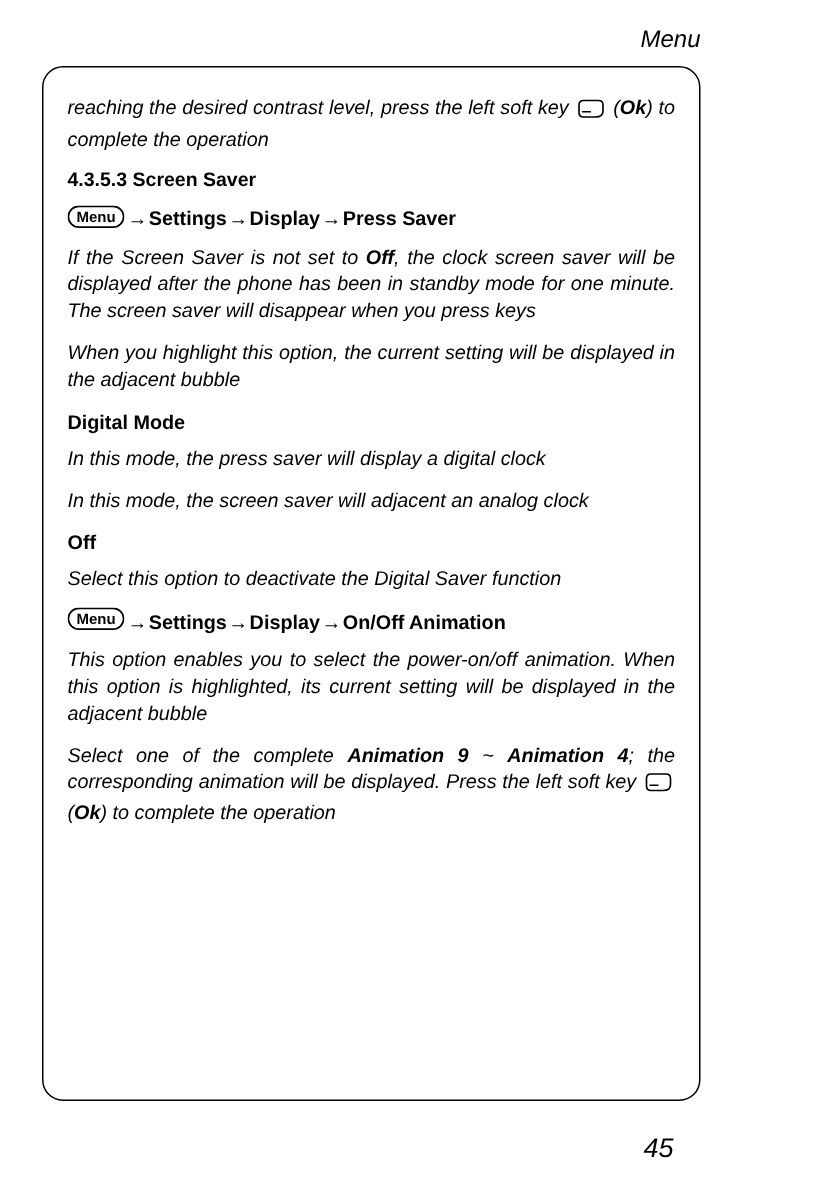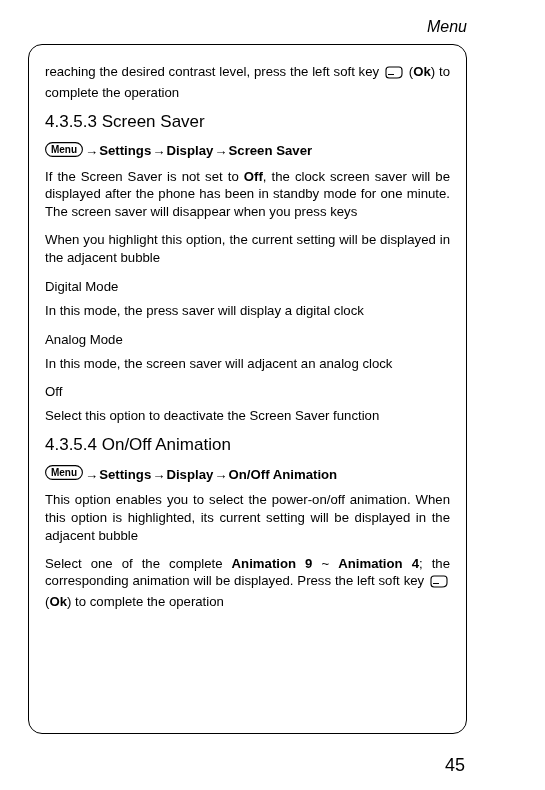--- a/index.html
+++ b/index.html
@@ -1,29 +1,29 @@
 <!DOCTYPE html>
 <html><head>
 <meta charset="utf-8">
 <style>
   * { box-sizing: border-box; margin: 0; padding: 0; }
   html, body { width: 545px; height: 790px; background: #fff; font-family: Arial, Helvetica, sans-serif; }
   .page { width: 495px; height: 790px; padding: 18px 28px 20px 28px; position: relative; }
   .running-head { text-align: right; font-style: italic; font-size: 16px; margin-bottom: 8px; }
   .frame { border: 1.2px solid #000; border-radius: 14px; padding: 18px 16px 22px 16px; height: 690px; }
   .body-text { font-size: 13.2px; line-height: 1.35; text-align: justify; }
-  .para { margin-bottom: 10px; }
-  .section-head { font-weight: normal; font-size: 17px; margin: 10px 0 10px 0; }
+  .para { margin-bottom: 10px; font-style: italic; }
+  .section-head { font-weight: bold; font-size: 13px; margin: 10px 0 10px 0; }
   .nav-line { font-weight: bold; font-size: 13.2px; margin: 8px 0 8px 0; display: flex; align-items: center; flex-wrap: wrap; }
   .nav-line .arrow { margin: 0 1px; }
   .bold-inline { font-weight: bold; }
-  .pagenum { position: absolute; bottom: 14px; right: 30px; font-size: 18px; }
+  .pagenum { position: absolute; bottom: 14px; right: 46px; font-style: italic; font-size: 18px; }
   .softkey-icon { display: inline-block; vertical-align: -3px; margin: 0 2px; }
   .menu-icon { display: inline-block; vertical-align: -4px; margin-right: 1px; }
-  .opt-head { font-weight: normal; font-size: 13.2px; margin: 12px 0 8px 0; }
+  .opt-head { font-weight: bold; font-size: 13.2px; margin: 12px 0 8px 0; }
 </style>
 </head>
 <body>
 
 <div class="page">
   <div class="running-head">Menu</div>
 
   <div class="frame">
 
     <p class="body-text para">
@@ -44,40 +44,38 @@
         <svg width="38" height="15" viewBox="0 0 38 15">
             <rect x="0.6" y="0.6" width="36.8" height="13.8" rx="7" ry="7" fill="none" stroke="#000" stroke-width="1.1"></rect>
             <text x="19" y="11" font-family="Arial" font-size="10" text-anchor="middle">Menu</text>
           </svg>
       </span>
       <span class="arrow">→</span>
       <span>Settings</span>
       <span class="arrow">→</span>
       <span>Display</span>
       <span class="arrow">→</span>
-      <span>Screen Saver</span>
+      <span>Press Saver</span>
     </div>
 
     <p class="body-text para">
       <span>If the Screen Saver is not set to </span><span class="bold-inline">Off</span><span>, the clock screen saver will be displayed after the phone has been in standby mode for one minute. The screen saver will disappear when you press keys</span>
     </p>
 
     <p class="body-text para">When you highlight this option, the current setting will be displayed in the adjacent bubble</p>
 
 
     <div class="opt-head">Digital Mode</div>
     <p class="body-text para">In this mode, the press saver will display a digital clock</p>
 
-    <div class="opt-head">Analog Mode</div>
     <p class="body-text para">In this mode, the screen saver will adjacent an analog clock</p>
 
     <div class="opt-head">Off</div>
-    <p class="body-text para">Select this option to deactivate the Screen Saver function</p>
+    <p class="body-text para">Select this option to deactivate the Digital Saver function</p>
 
-    <div class="section-head">4.3.5.4 On/Off Animation</div>
 
     <div class="nav-line">
       <span class="menu-icon">
         <svg width="38" height="15" viewBox="0 0 38 15">
             <rect x="0.6" y="0.6" width="36.8" height="13.8" rx="7" ry="7" fill="none" stroke="#000" stroke-width="1.1"></rect>
             <text x="19" y="11" font-family="Arial" font-size="10" text-anchor="middle">Menu</text>
           </svg>
       </span>
       <span class="arrow">→</span>
       <span>Settings</span>

